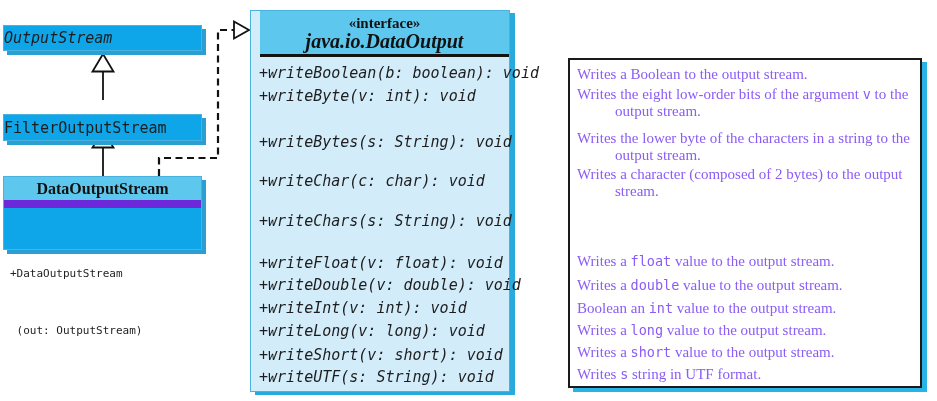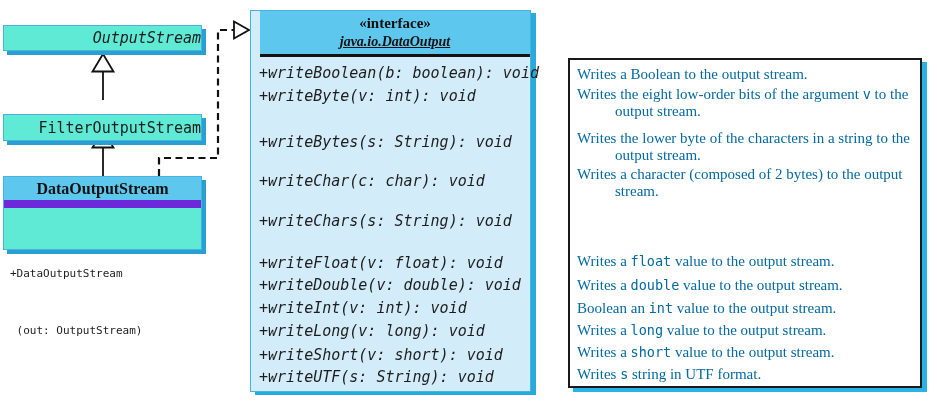--- a/index.html
+++ b/index.html
@@ -1,51 +1,51 @@
 <!DOCTYPE html>
 <html><head>
 <meta charset="utf-8">
 <style>
   html,body{margin:0;padding:0;background:#fff;}
   #canvas{position:relative;width:937px;height:401px;background:#fff;overflow:hidden;
           font-family:"Liberation Sans",sans-serif;}
 
   
-  .clsbox{position:absolute;left:3px;width:199px;background:#5eead4;
+  .clsbox{position:absolute;left:3px;width:199px;background:#0ea5e9;
           border:1px solid #4ab2de;box-shadow:4px 4px 0 #2a9fd2;
-          display:flex;align-items:center;justify-content:flex-end;
+          display:flex;align-items:center;justify-content:flex-start;
           font-family:"DejaVu Sans Mono","Liberation Mono",monospace;
           font-size:15px;color:#1d1d1d;box-sizing:border-box;}
   #box-outputstream{top:25px;height:26px;font-style:italic;}
   #box-filteroutputstream{top:100px;height:27px;margin-top:14px;}
   #box-dataoutputstream{top:176px;height:74px;display:block;padding:0;}
   .dos-header{height:23px;background:#5ec7ee;border-bottom:8px solid #6d28d9;
               text-align:center;font-family:"Liberation Serif",serif;
               font-weight:bold;font-size:16px;line-height:23px;color:#111;}
   .dos-body{padding:18px 0 0 6px;font-size:11px;line-height:19px;white-space:pre;}
 
   
-  #interface-box{position:absolute;left:250px;top:10px;width:281px;height:382px;
+  #interface-box{position:absolute;left:250px;top:10px;width:260px;height:382px;
                  background:#d3ecfa;border:1px solid #4ab2de;
                  box-shadow:5px 3px 0 #29aadc;box-sizing:border-box;padding-left:9px;}
   .if-header{background:#5ec7ee;border-bottom:3px solid #121212;
              text-align:center;padding:4px 0 3px 0;color:#111;}
   .if-stereo{font-family:"Liberation Serif",serif;font-weight:bold;font-size:15px;line-height:17px;}
   .if-name{font-family:"Liberation Serif",serif;font-weight:bold;font-style:italic;
-           font-size:14px;line-height:19px;text-decoration:underline;}
+           font-size:20px;line-height:19px;}
   .method{position:absolute;left:8px;white-space:pre;
           font-family:"DejaVu Sans Mono","Liberation Mono",monospace;
           font-style:italic;font-size:15px;color:#1d1d1d;}
 
   
   #desc-panel{position:absolute;left:568px;top:58px;width:354px;height:330px;
               background:#fff;border:2px solid #1a1a1a;
               box-shadow:5px 4px 0 #29b2e6;box-sizing:border-box;}
   .desc{position:absolute;left:7px;right:3px;padding-left:38px;text-indent:-38px;
-        font-family:"Liberation Serif",serif;font-size:15px;line-height:17px;color:#0369a1;}
+        font-family:"Liberation Serif",serif;font-size:15px;line-height:17px;color:#8b5cf6;}
   .desc .mono{font-family:"DejaVu Sans Mono","Liberation Mono",monospace;
               font-size:13.5px;}
 
   
   #connectors{position:absolute;left:0;top:0;width:937px;height:401px;pointer-events:none;}
 </style>
 </head>
 <body>
 
 <div id="canvas">

